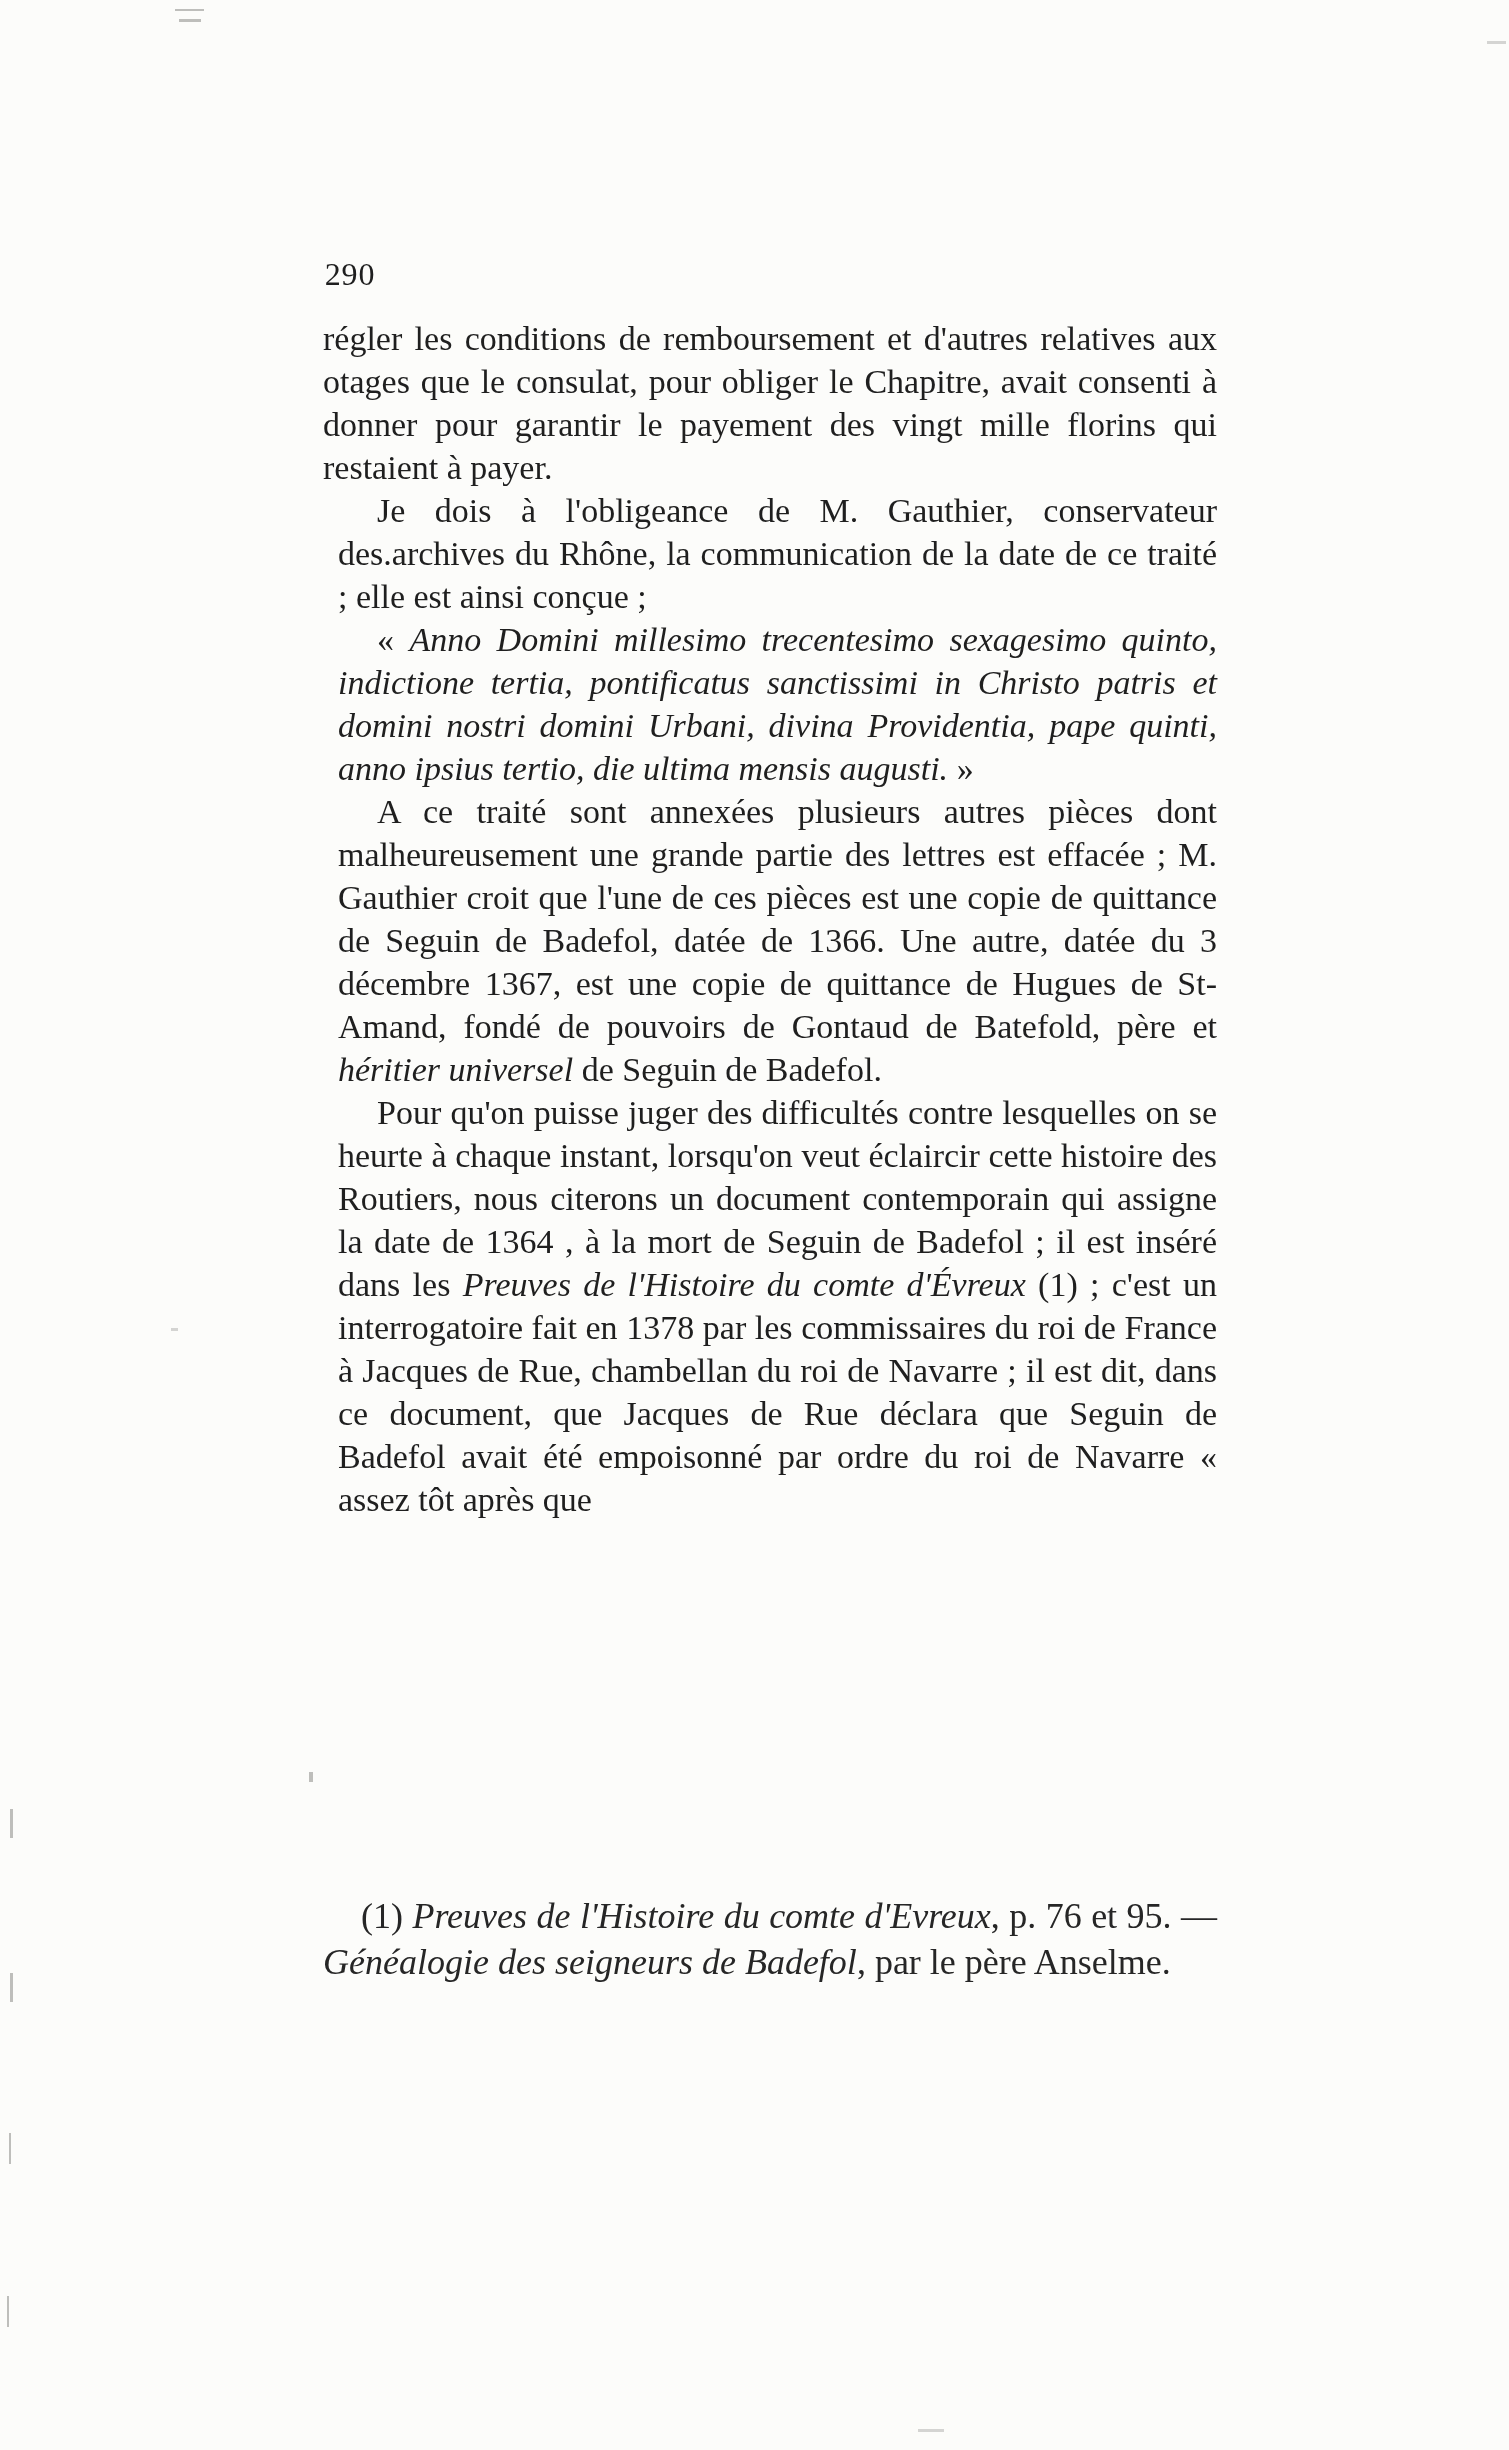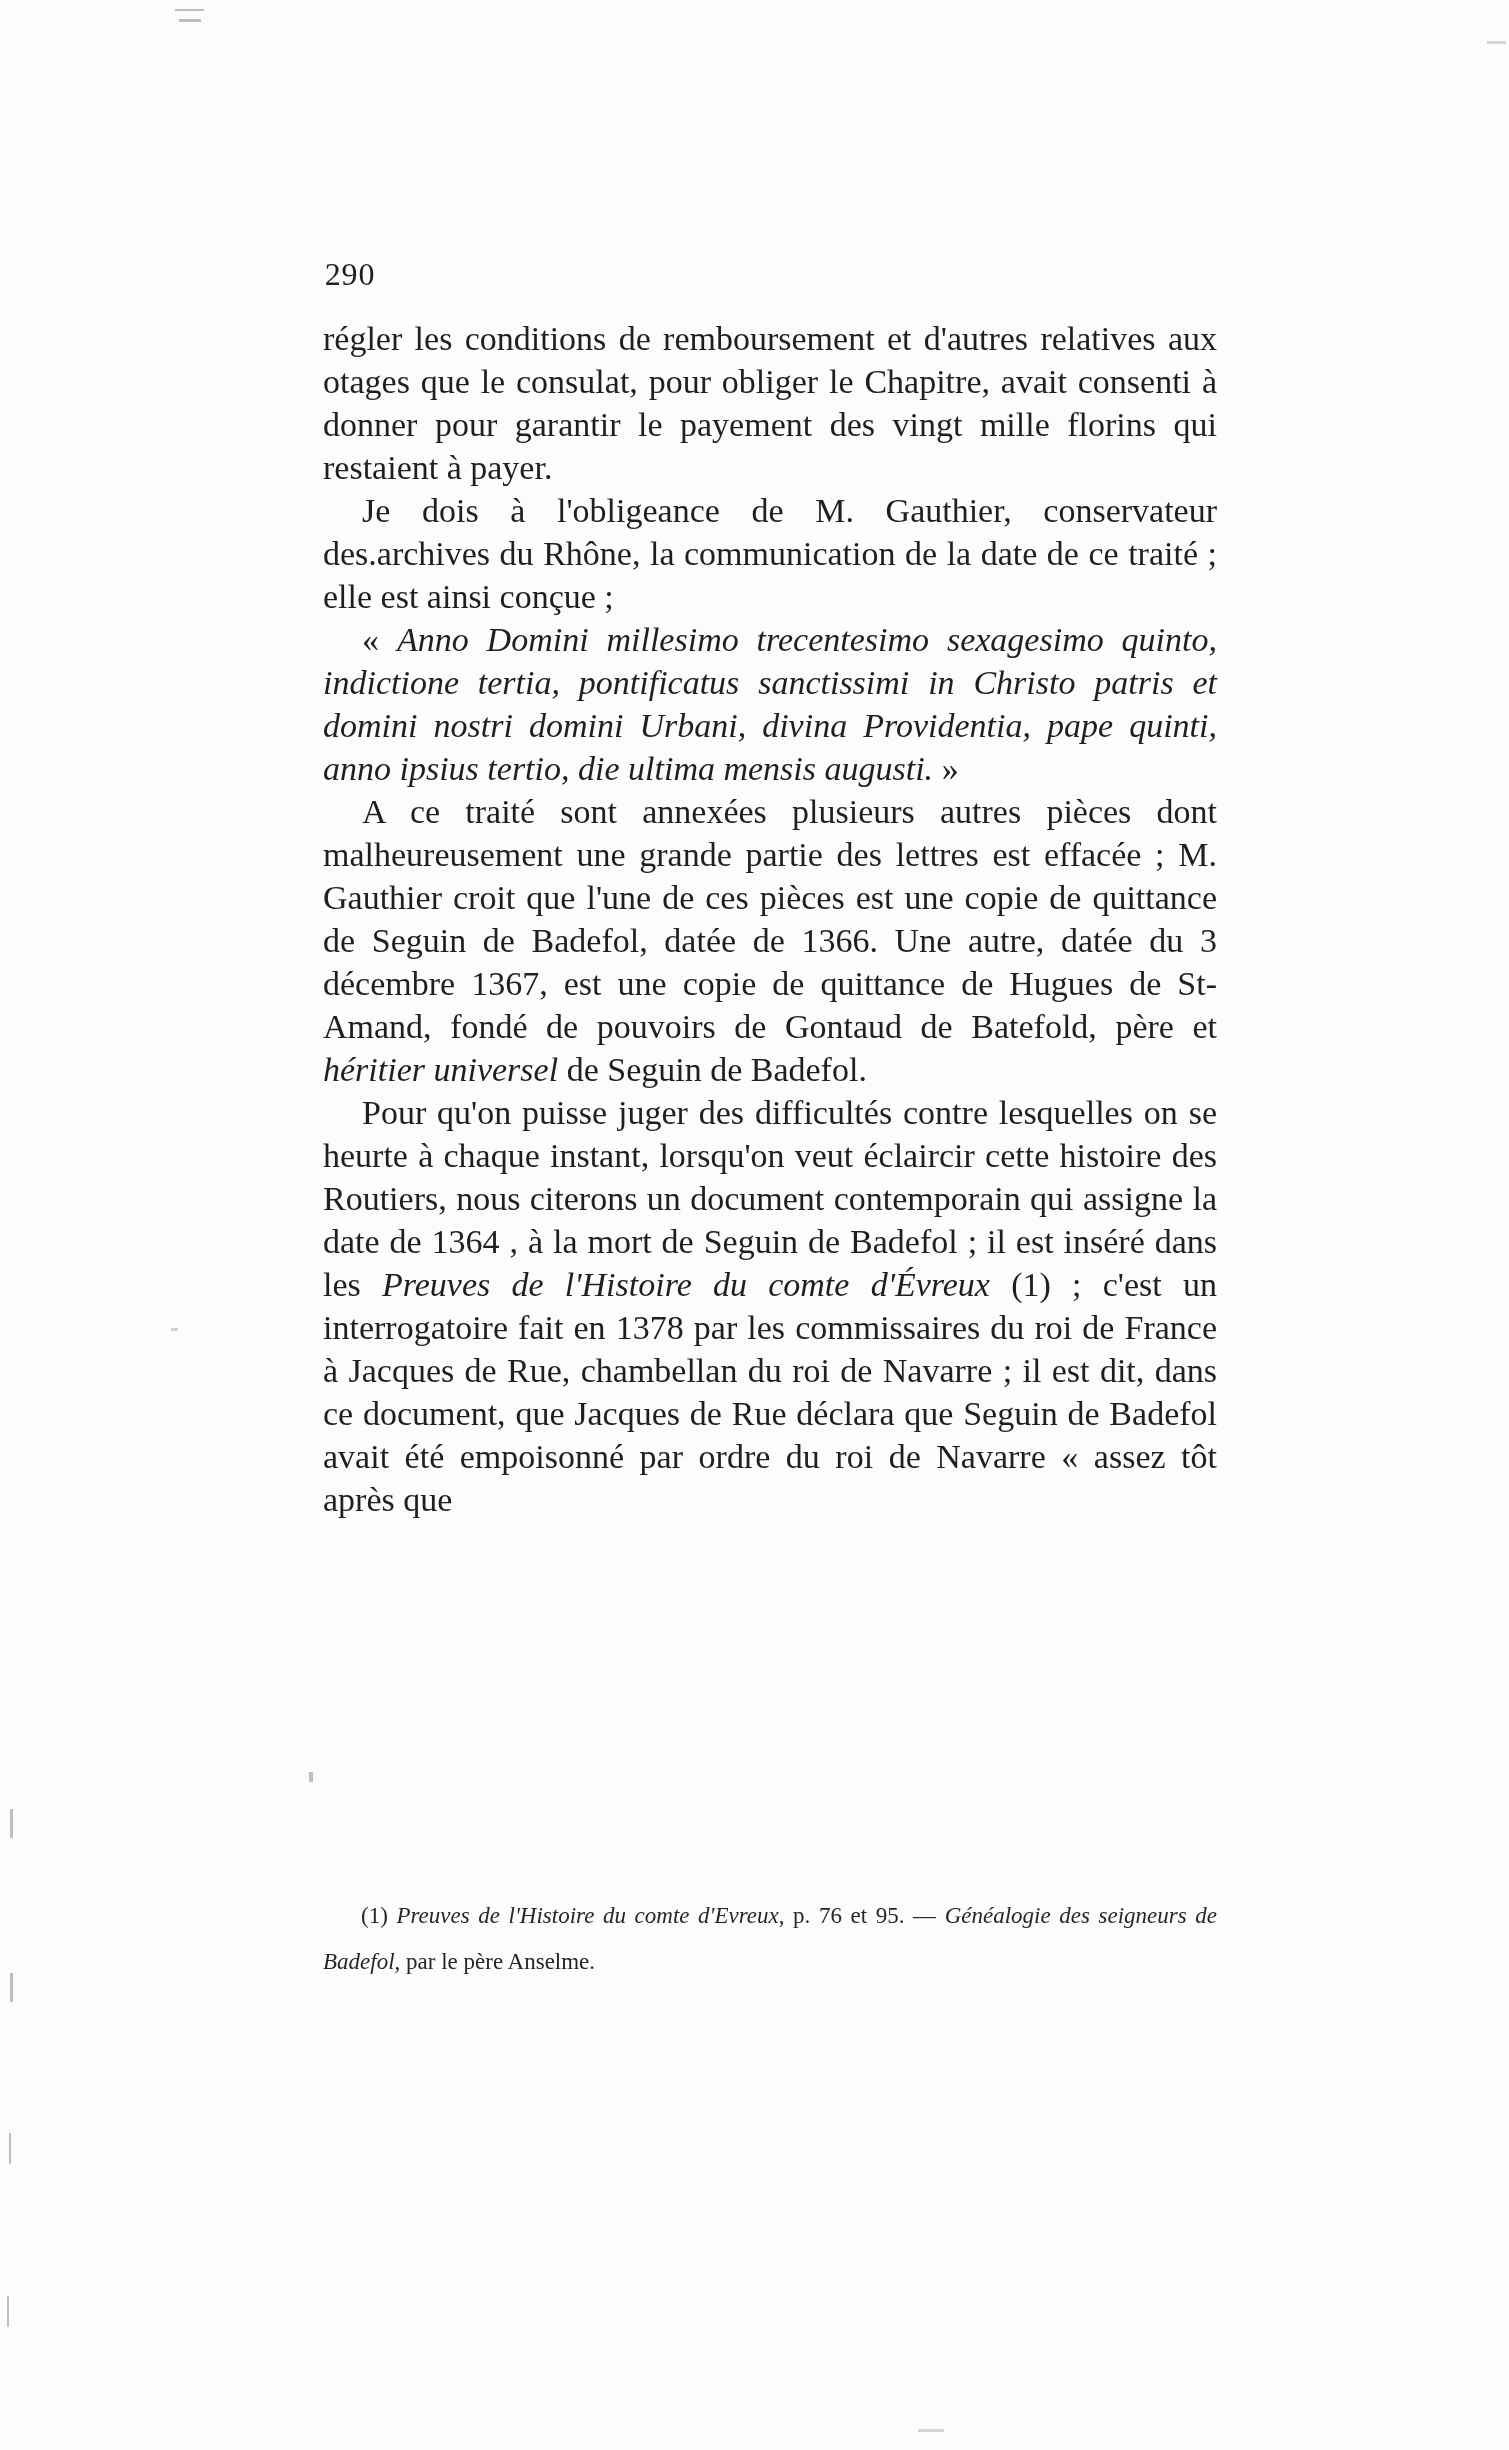--- a/index.html
+++ b/index.html
@@ -45,28 +45,28 @@
     letter-spacing: 3.4px;
     color: #2a2a2a;
   }
   p.body-par {
     margin: 0;
     font-size: 34px;
     line-height: 43px;
     text-align: justify;
     text-justify: inter-word;
   }
-  p.indent { text-indent: 39px; }
+  p.indent { text-indent: 39px; margin-left: 15px; }
   .it { font-style: italic; }
   .footnote {
     position: absolute;
     left: 323px;
     top: 1893px;
     width: 894px;
-    font-size: 23px;
+    font-size: 36px;
     line-height: 46px;
     text-align: justify;
     text-indent: 38px;
     color: #262626;
   }
   
   .artifact {
     position: absolute;
     background: #8a8a86;
     opacity: 0.55;

